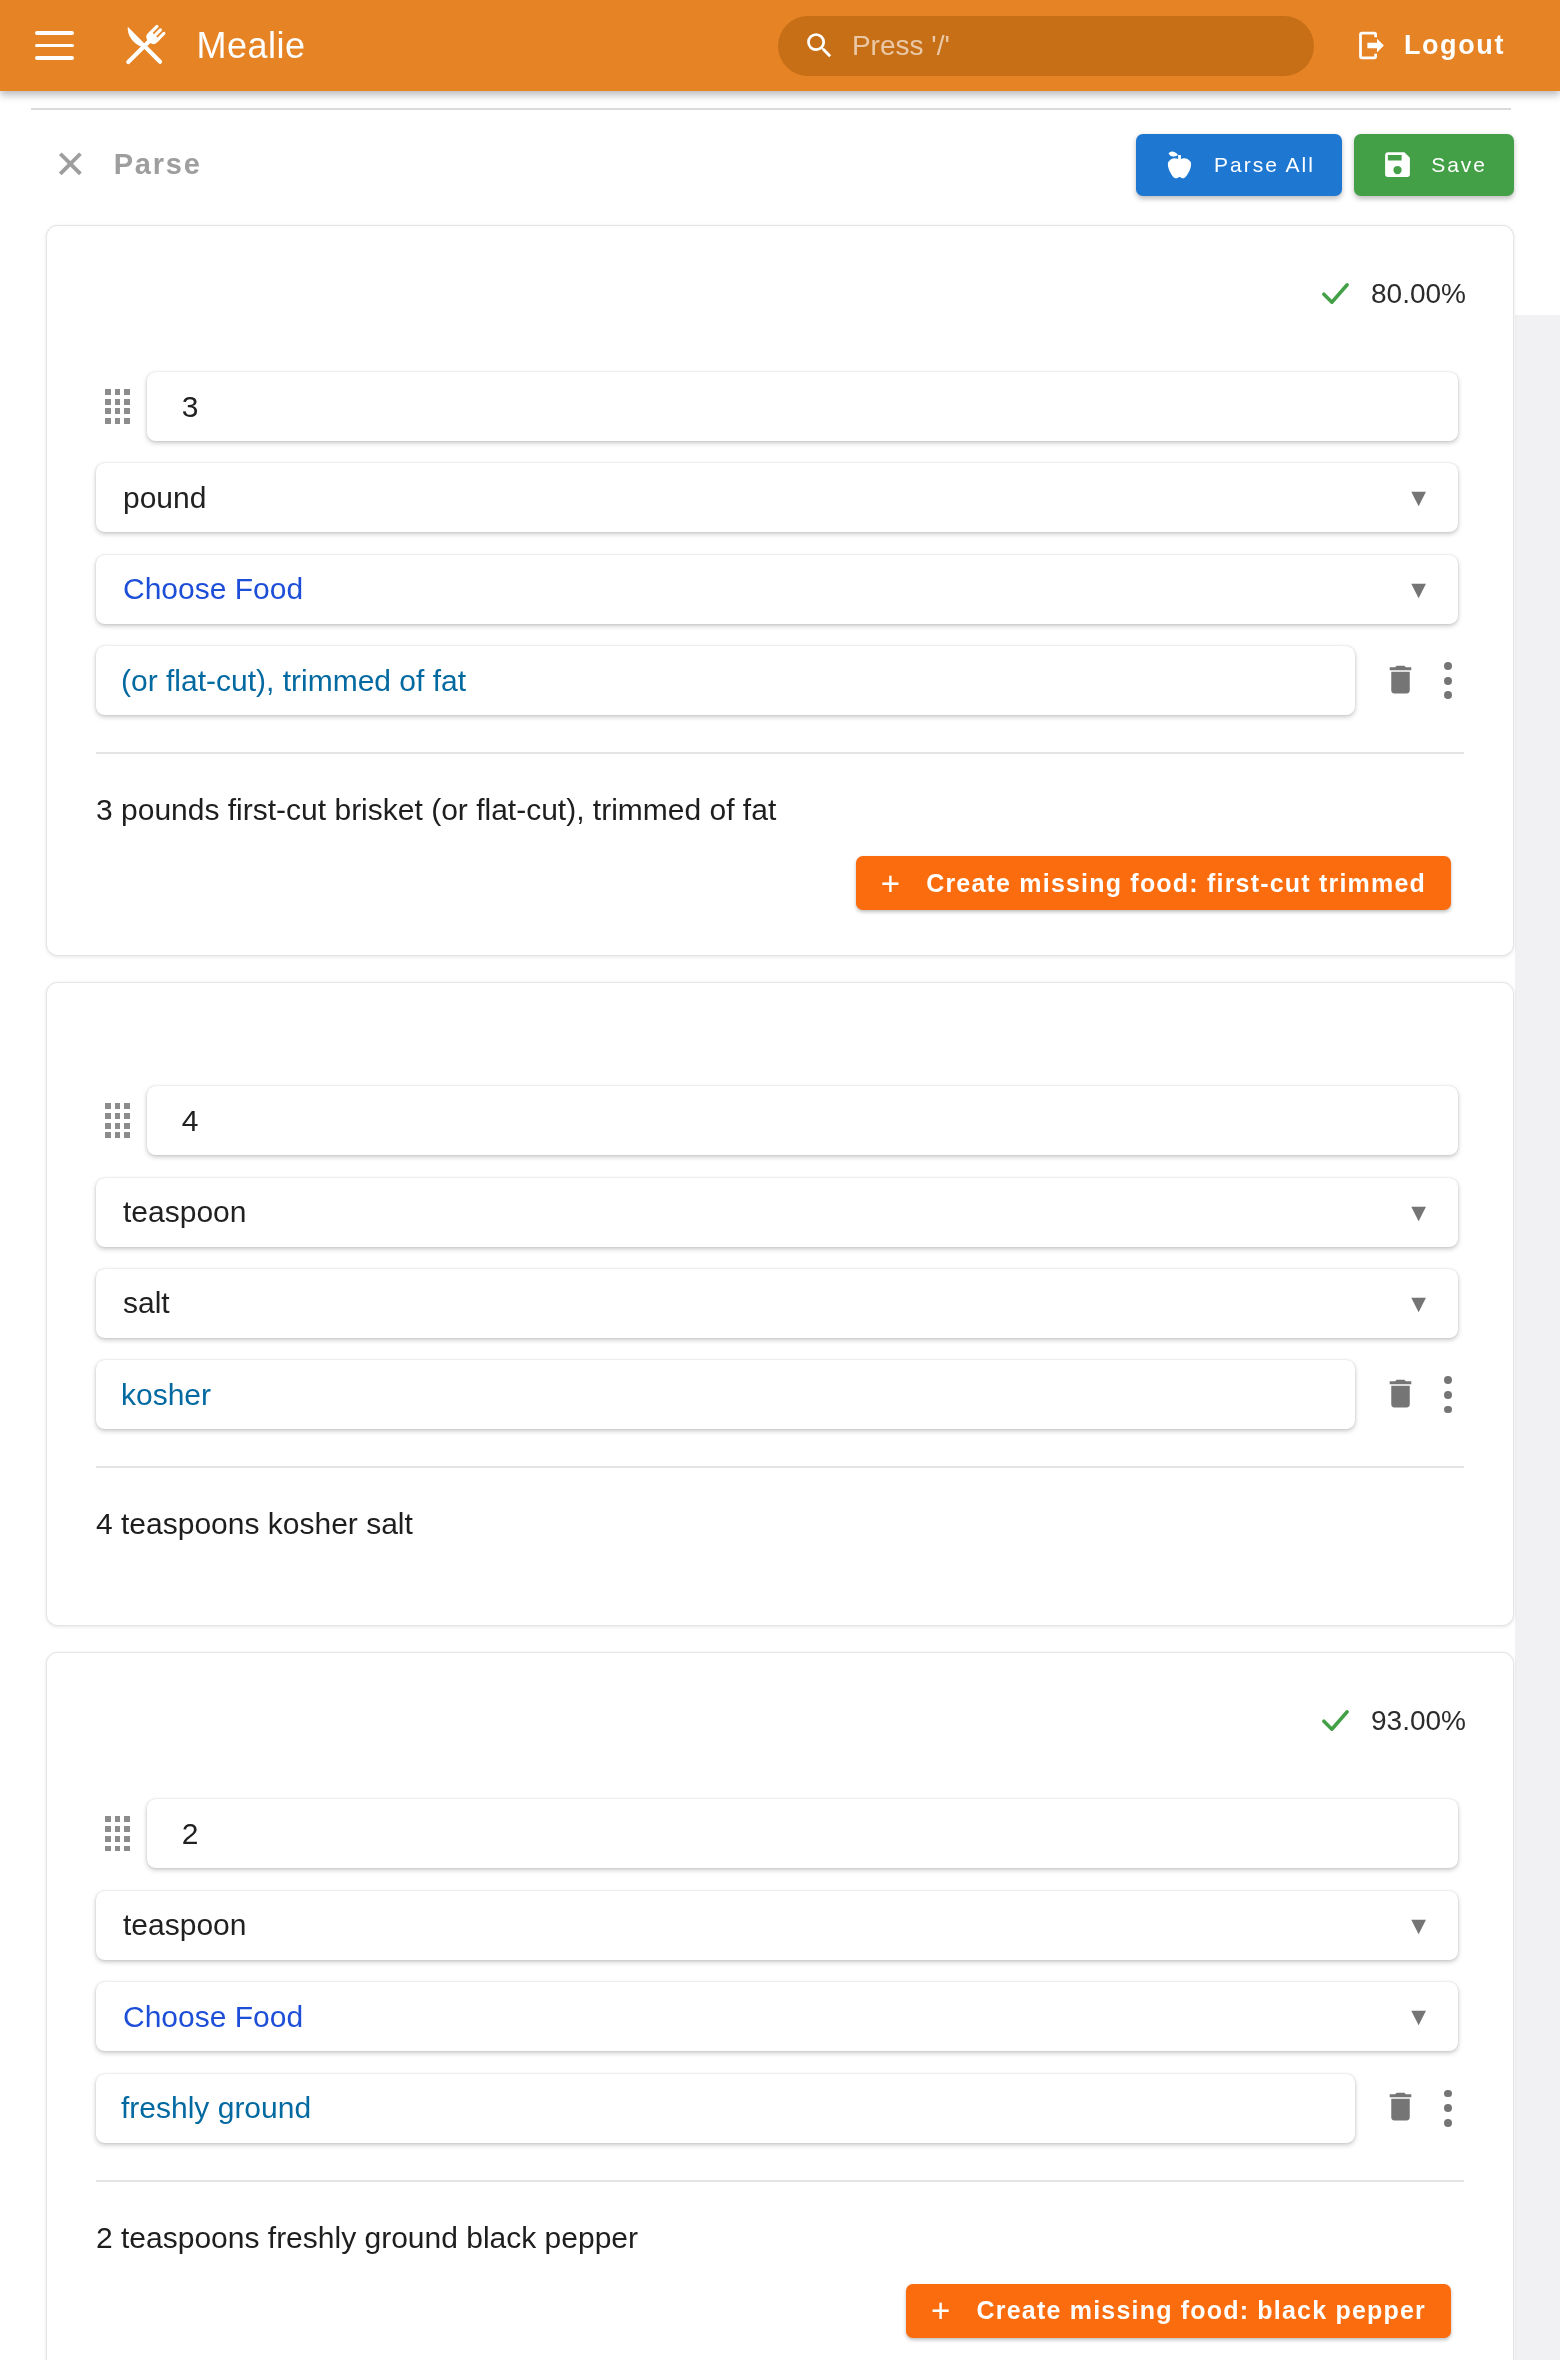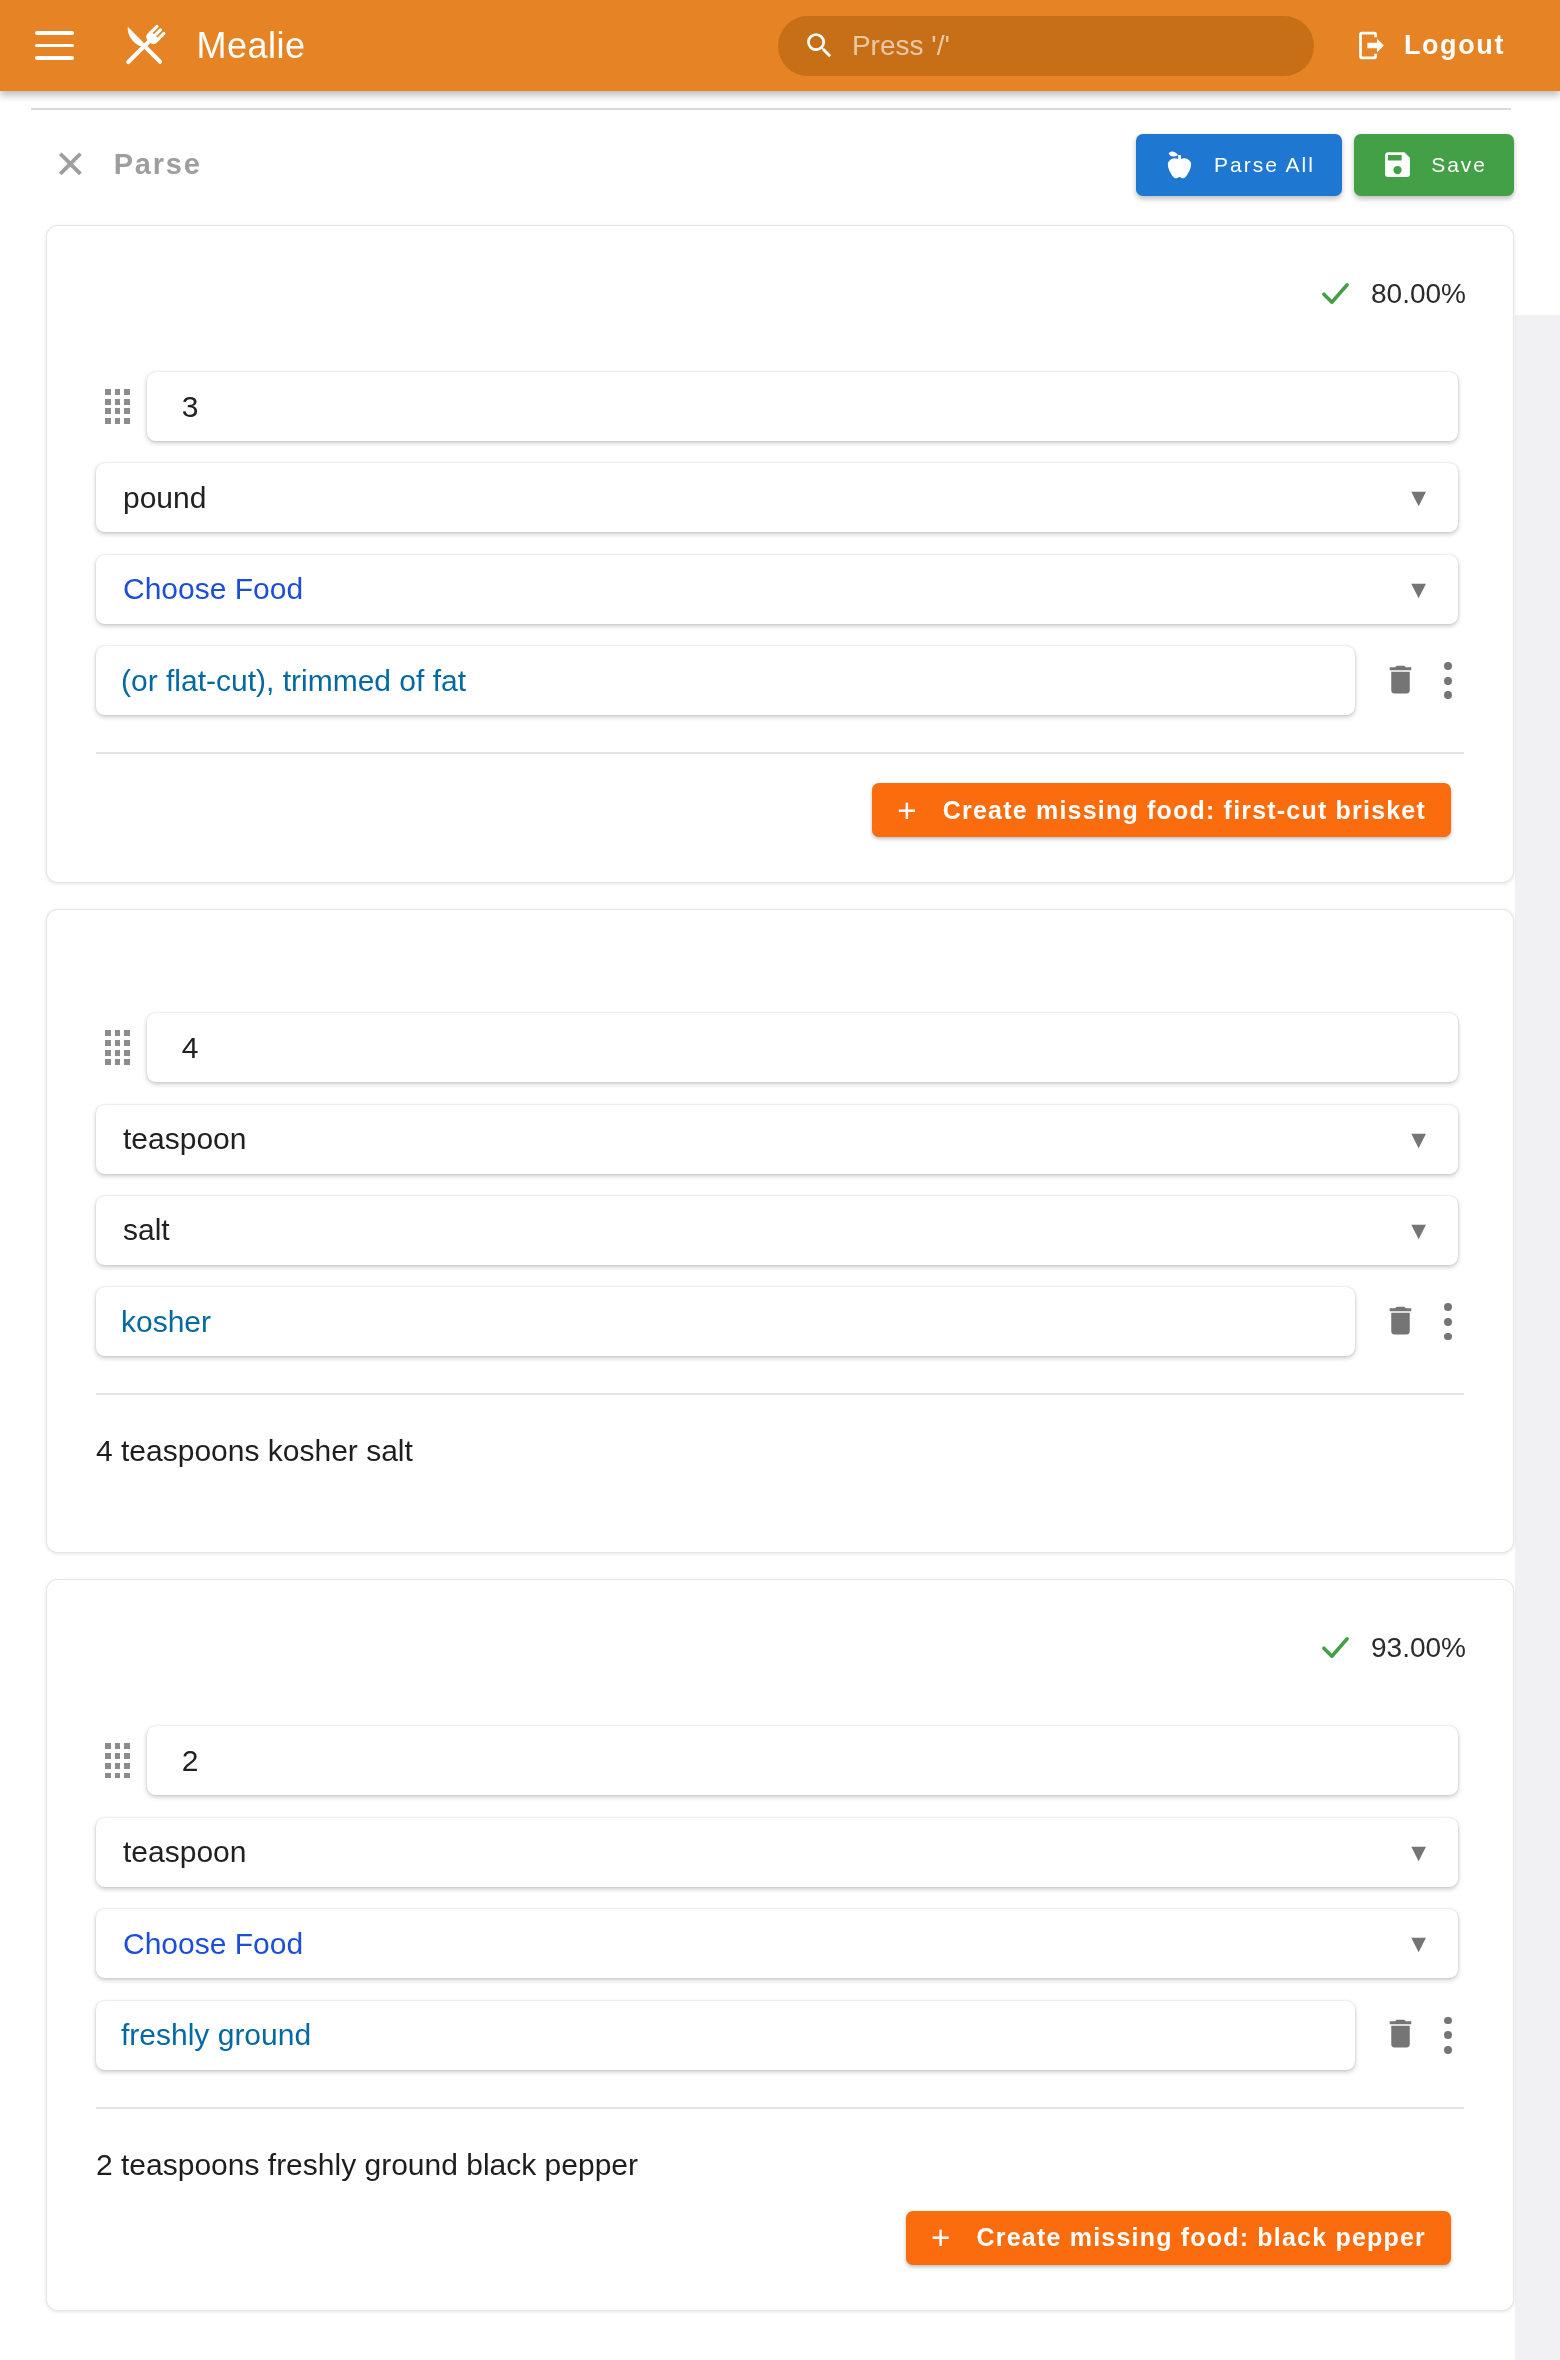--- a/index.html
+++ b/index.html
@@ -194,24 +194,25 @@
             </svg>
           </button>
           <button class="icon-btn dots">
             <i></i>
               <i></i>
               <i></i>
           </button>
         </div>
       </div>
       <div class="card-divider"></div>
+      <p class="summary">3 pounds first-cut brisket (or flat-cut), trimmed of fat</p>
       <div class="create-row">
         <button class="btn-create">
           <span class="plus">+</span>
-          <span>Create missing food: first-cut brisket</span>
+          <span>Create missing food: first-cut trimmed</span>
         </button>
       </div>
     </section>
 
     <section class="card">
       <div class="rows">
         <div class="qty-row">
           <div class="drag">
             <i></i>
               <i></i>

